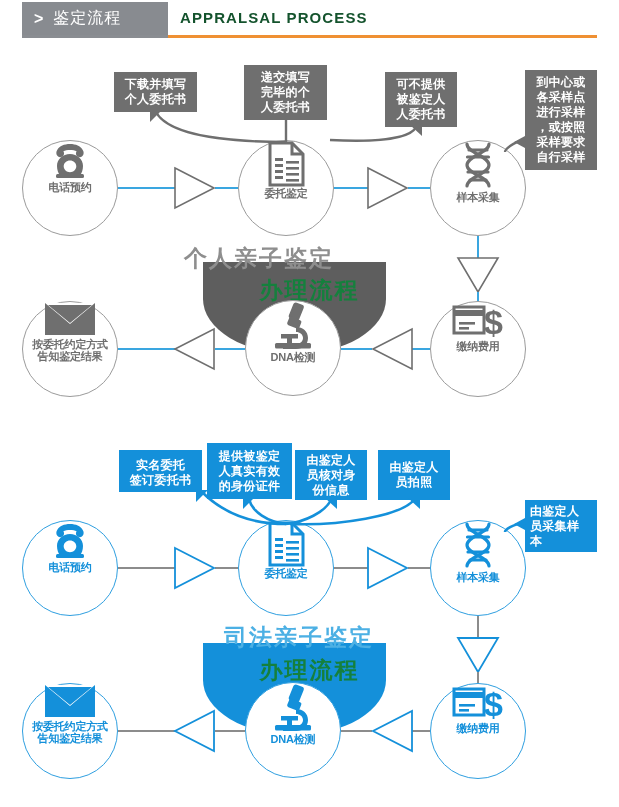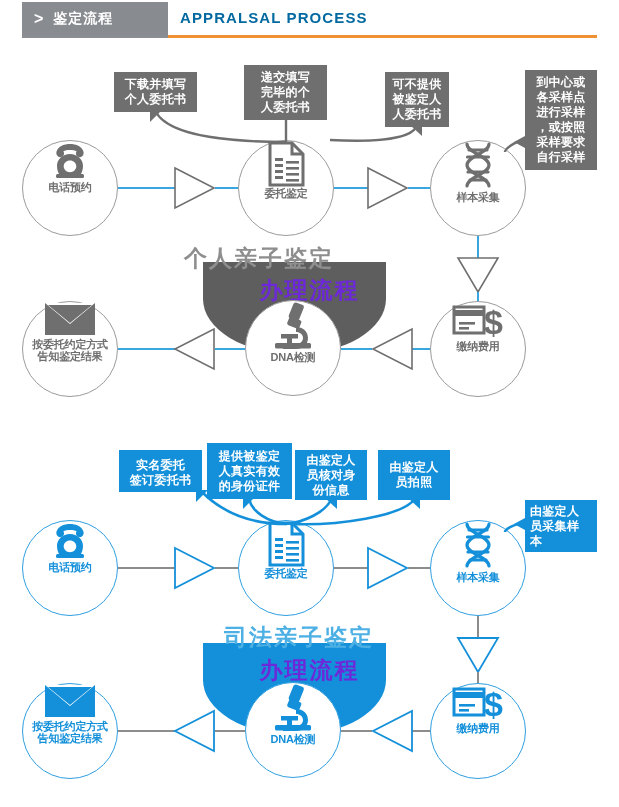--- a/index.html
+++ b/index.html
@@ -12,25 +12,25 @@
   
   #header{position:absolute;left:0;top:0;width:619px;height:45px;}
   #header-tab{
     position:absolute;left:22px;top:2px;width:146px;height:33px;
     background:#888b90;display:flex;align-items:center;
   }
   #header-chevron{
     color:#ffffff;font-size:16px;font-weight:bold;margin-left:12px;line-height:1;
   }
   #header-tab-label{
-    color:#ffffff;font-size:14px;font-weight:bold;margin-left:10px;letter-spacing:1px;
+    color:#ffffff;font-size:16px;font-weight:normal;margin-left:10px;letter-spacing:1px;
   }
   #header-en{
     position:absolute;left:180px;top:9px;
-    color:#0369a1;font-size:15px;font-weight:bold;letter-spacing:1.1px;
+    color:#14532d;font-size:15px;font-weight:bold;letter-spacing:1.1px;
   }
   #header-rule-grey{position:absolute;left:22px;top:35px;width:146px;height:3px;background:#8a8d92;}
   #header-rule-orange{position:absolute;left:168px;top:35px;width:429px;height:3px;background:#ef9033;}
 
   
   .flow{position:absolute;left:0;width:619px;}
   .callout{
     position:absolute;box-sizing:border-box;
     display:flex;flex-direction:column;align-items:center;justify-content:center;
     color:#ffffff;font-size:12px;line-height:15px;font-weight:bold;
@@ -60,21 +60,21 @@
   .dome.blue{background:#1490da;}
 
   .title-top{
     position:absolute;text-align:center;width:518px;
     font-size:23px;font-weight:bold;letter-spacing:2px;
   }
   .title-top.grey{color:#8e8e8e;}
   .title-top.blue{color:#4cb0e4;margin-left:40px;}
   .title-in{
     position:absolute;text-align:center;width:619px;
-    font-size:23px;font-weight:bold;color:#6d28d9;letter-spacing:2px;
+    font-size:23px;font-weight:bold;color:#15803d;letter-spacing:2px;
   }
 
   svg.overlay{position:absolute;left:0;top:0;width:619px;height:807px;pointer-events:none;}
 </style>
 </head>
 <body>
 
 <div id="header">
   <div id="header-tab">
     <span id="header-chevron">&gt;</span>
@@ -91,21 +91,21 @@
     <span>下载并填写</span>
     <span>个人委托书</span>
   </div>
 
   <div class="callout grey-bg" style="left:244px;top:65px;width:83px;height:55px;text-align:center;">
     <span>递交填写</span>
     <span>完毕的个</span>
     <span>人委托书</span>
   </div>
 
-  <div class="callout grey-bg" style="left:385px;top:72px;width:64px;height:55px;">
+  <div class="callout grey-bg" style="left:385px;top:72px;width:72px;height:55px;">
     <span>可不提供</span>
     <span>被鉴定人</span>
     <span>人委托书</span>
   </div>
 
   <div class="callout grey-bg" style="left:525px;top:70px;width:72px;height:100px;">
     <span>到中心或</span>
     <span>各采样点</span>
     <span>进行采样</span>
     <span>，或按照</span>

